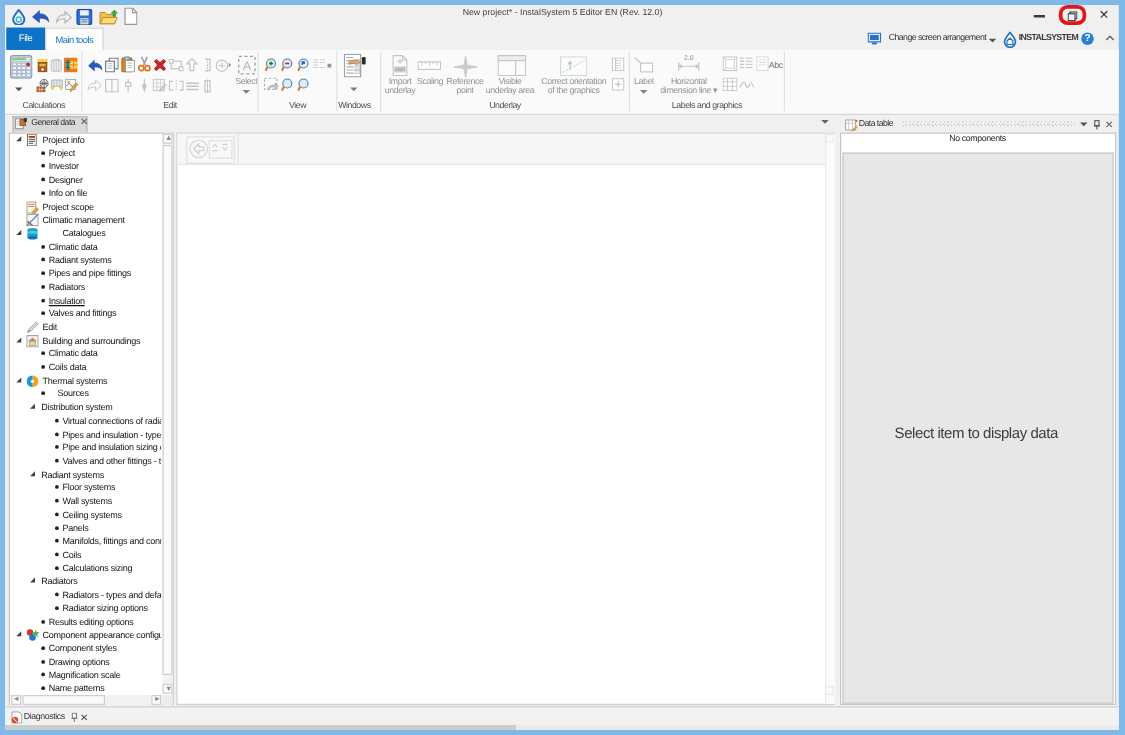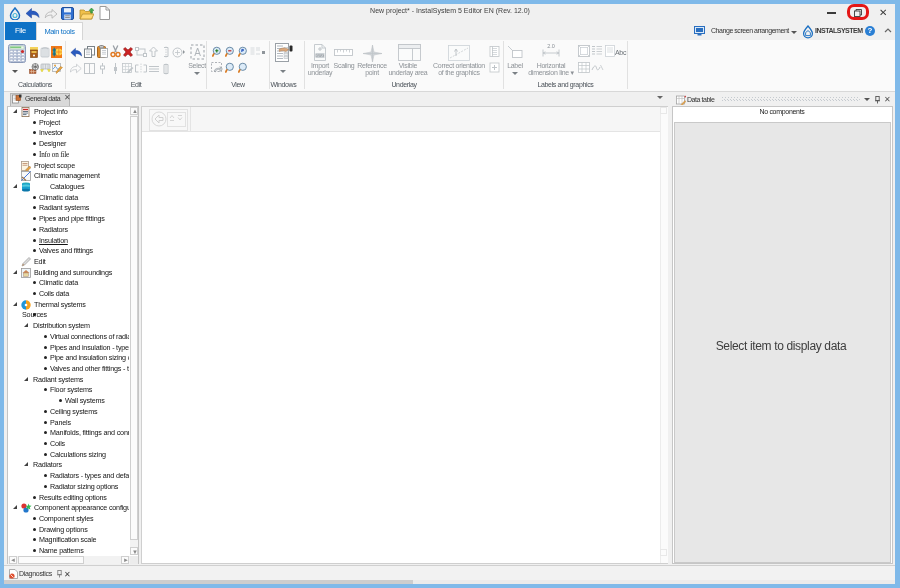--- a/index.html
+++ b/index.html
@@ -527,21 +527,21 @@
 <div class="trow" style="left:0;top:21.4px;width:121px;">
       <span class="blt" style="left:25px;top:3px;"></span>
       <span style="position:absolute;left:31px;top:0;">Investor</span>
     </div>
 <div class="trow" style="left:0;top:32.1px;width:121px;">
       <span class="blt" style="left:25px;top:3px;"></span>
       <span style="position:absolute;left:31px;top:0;">Designer</span>
     </div>
 <div class="trow" style="left:0;top:42.8px;width:121px;">
       <span class="blt" style="left:25px;top:3px;"></span>
-      <span style="position:absolute;left:31px;top:0;font-family:Liberation Serif, serif;">Info on file</span>
+      <span style="position:absolute;left:31px;top:0;">Info on file</span>
     </div>
 <div class="trow" style="left:0;top:53.5px;width:121px;">
       <span class="ticon" style="left:13px;top:0px;">
         <svg width="10" height="10" viewBox="0 0 10 10">
           <rect x="0.5" y="0.5" width="7" height="9" fill="#fdf6e3" stroke="#aa9988" stroke-width="0.8"></rect>
           <rect x="1.5" y="2" width="5" height="0.8" fill="#bb8866"></rect>
           <rect x="1.5" y="3.8" width="5" height="0.8" fill="#bb8866"></rect>
           <path d="M4.5 9 L8.5 5 L10 6.5 L6 10.5 Z" fill="#e8a33d" stroke="#997755" stroke-width="0.5"></path>
         </svg>
       </span>
@@ -629,21 +629,21 @@
           <circle cx="5" cy="5" r="4.7" fill="#ffffff"></circle>
           <path d="M5 0.3 A4.7 4.7 0 0 1 5 9.7 Z" fill="#f6a21d"></path>
           <path d="M5 0.3 A4.7 4.7 0 0 0 5 9.7 Z" fill="#2196d8"></path>
           <circle cx="5" cy="5" r="1.3" fill="#ffffff"></circle>
         </svg>
       </span>
       <span style="position:absolute;left:26px;top:0;">Thermal systems</span>
     </div>
 <div class="trow" style="left:0;top:203.4px;width:121px;">
       <span class="blt" style="left:25px;top:3px;"></span>
-      <span style="position:absolute;left:14px;top:0;">Sources</span>
+      <span style="position:absolute;left:38px;top:0;">Sources</span>
     </div>
 <div class="trow" style="left:0;top:214.1px;width:121px;">
       <span class="tri" style="left:16px;top:2px;"></span>
       <span style="position:absolute;left:25px;top:0;">Distribution system</span>
     </div>
 <div class="trow" style="left:0;top:224.8px;width:121px;">
       <span class="blt" style="left:36px;top:3px;"></span>
       <span style="position:absolute;left:42px;top:0;">Virtual connections of radiators</span>
     </div>
 <div class="trow" style="left:0;top:235.6px;width:121px;">
@@ -659,21 +659,21 @@
       <span style="position:absolute;left:42px;top:0;">Valves and other fittings - types</span>
     </div>
 <div class="trow" style="left:0;top:267.7px;width:121px;">
       <span class="tri" style="left:16px;top:2px;"></span>
       <span style="position:absolute;left:25px;top:0;">Radiant systems</span>
     </div>
 <div class="trow" style="left:0;top:278.4px;width:121px;">
       <span class="blt" style="left:36px;top:3px;"></span>
       <span style="position:absolute;left:42px;top:0;">Floor systems</span>
     </div>
-<div class="trow" style="left:15px;top:289.1px;width:111px;">
+<div class="trow" style="left:0;top:289.1px;width:111px;">
       <span class="blt" style="left:36px;top:3px;"></span>
       <span style="position:absolute;left:42px;top:0;">Wall systems</span>
     </div>
 <div class="trow" style="left:0;top:299.8px;width:121px;">
       <span class="blt" style="left:36px;top:3px;"></span>
       <span style="position:absolute;left:42px;top:0;">Ceiling systems</span>
     </div>
 <div class="trow" style="left:0;top:310.5px;width:121px;">
       <span class="blt" style="left:36px;top:3px;"></span>
       <span style="position:absolute;left:42px;top:0;">Panels</span>

